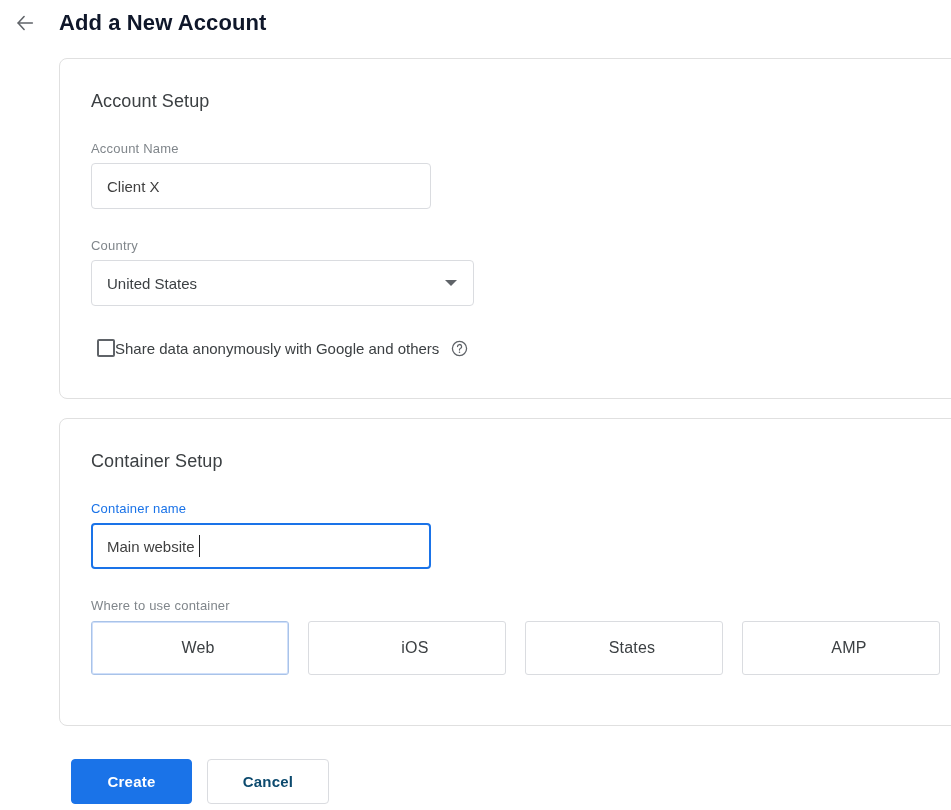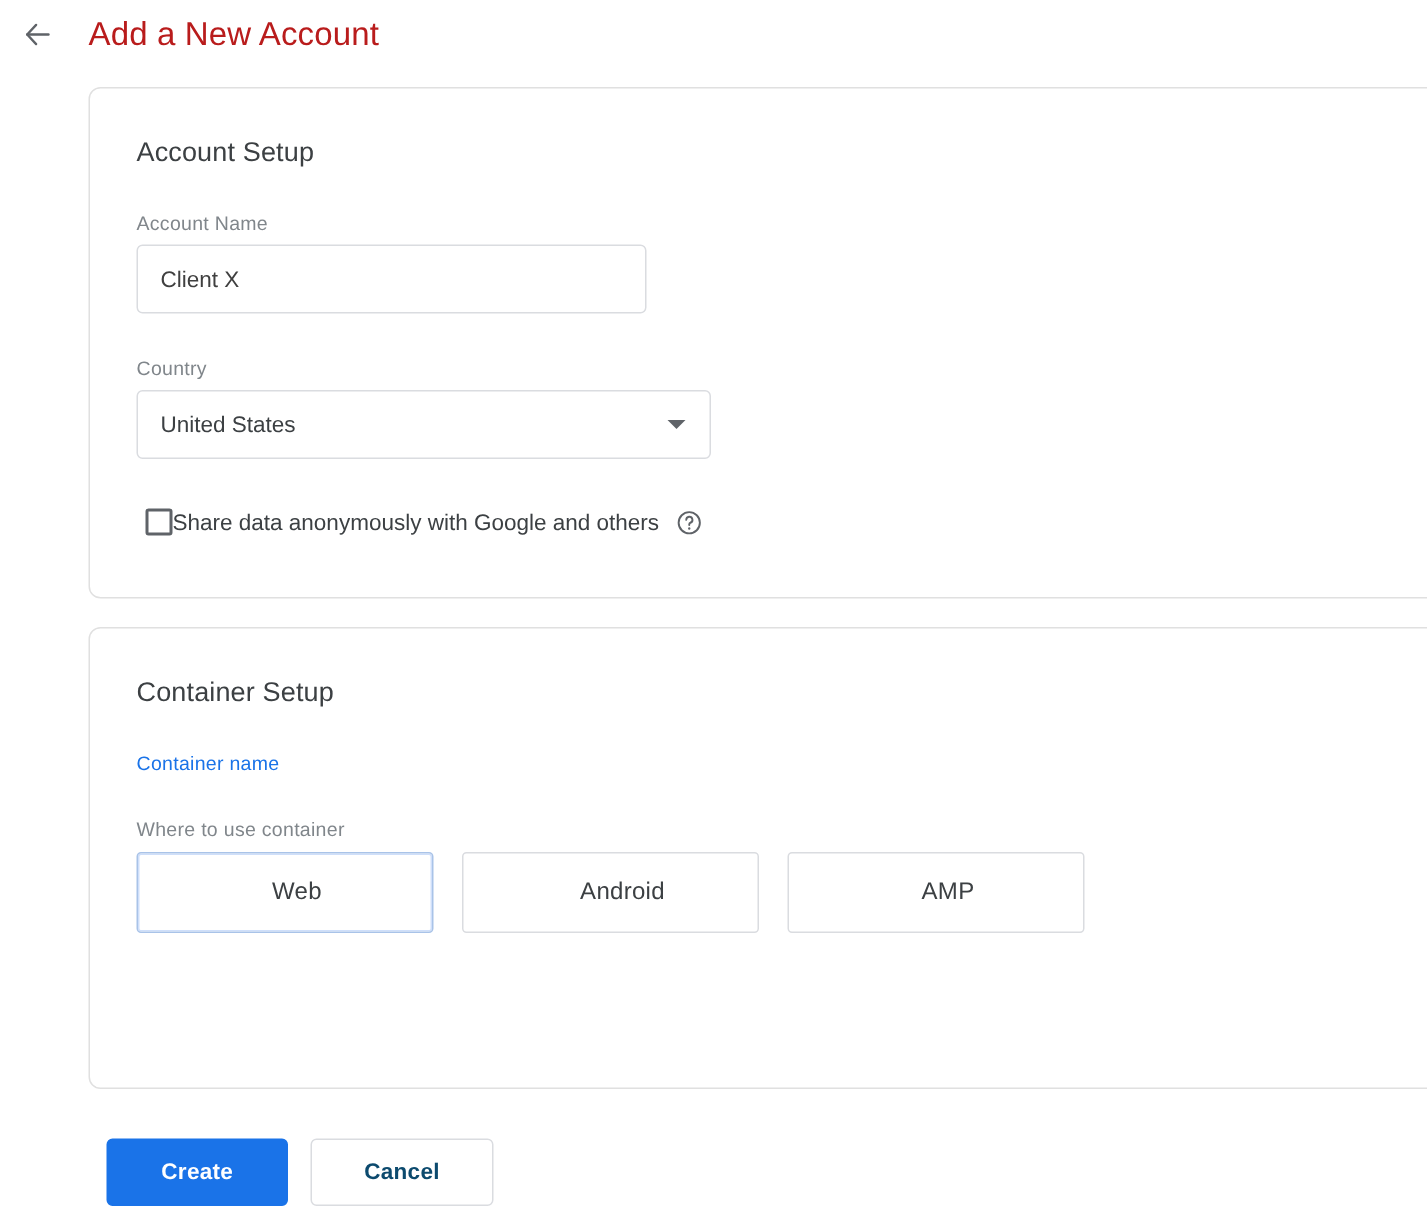--- a/index.html
+++ b/index.html
@@ -30,22 +30,22 @@
     justify-content: center;
     cursor: pointer;
     border: none;
     background: transparent;
     padding: 0;
     margin-right: 19px;
   }
   .back-btn svg { display: block; }
   .page-title {
     font-size: 22px;
-    color: #b91c1c;
-    font-weight: 400;
+    color: #0f172a;
+    font-weight: 700;
     letter-spacing: 0.1px;
     white-space: nowrap;
   }
 
   
   .card {
     position: absolute;
     left: 59px;
     right: -40px;            
     background: #fff;
@@ -266,27 +266,32 @@
       </svg>
     </span>
   </div>
 </section>
 
 <section class="card" id="container-card">
   <h2 class="card-title">Container Setup</h2>
 
   <div class="field">
     <label class="field-label focused">Container name</label>
+    <div class="input-wrap">
+      <input class="text-input focused" type="text" value="Main website" style="">
+      <span class="caret"></span>
+    </div>
   </div>
 
   <div class="field">
     <label class="field-label">Where to use container</label>
     <div class="tiles">
       <button class="tile selected">Web</button>
-      <button class="tile">Android</button>
+      <button class="tile">iOS</button>
+      <button class="tile">States</button>
       <button class="tile">AMP</button>
     </div>
   </div>
 </section>
 
 <div class="actions">
   <button class="btn btn-primary">Create</button>
   <button class="btn btn-secondary">Cancel</button>
 </div>
 

